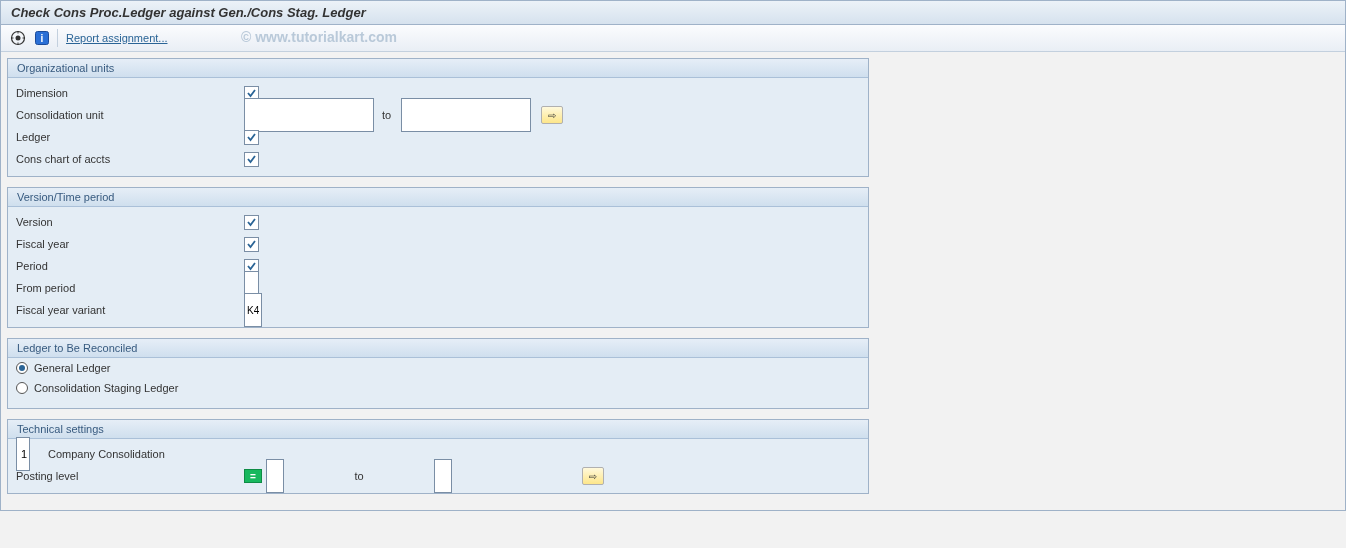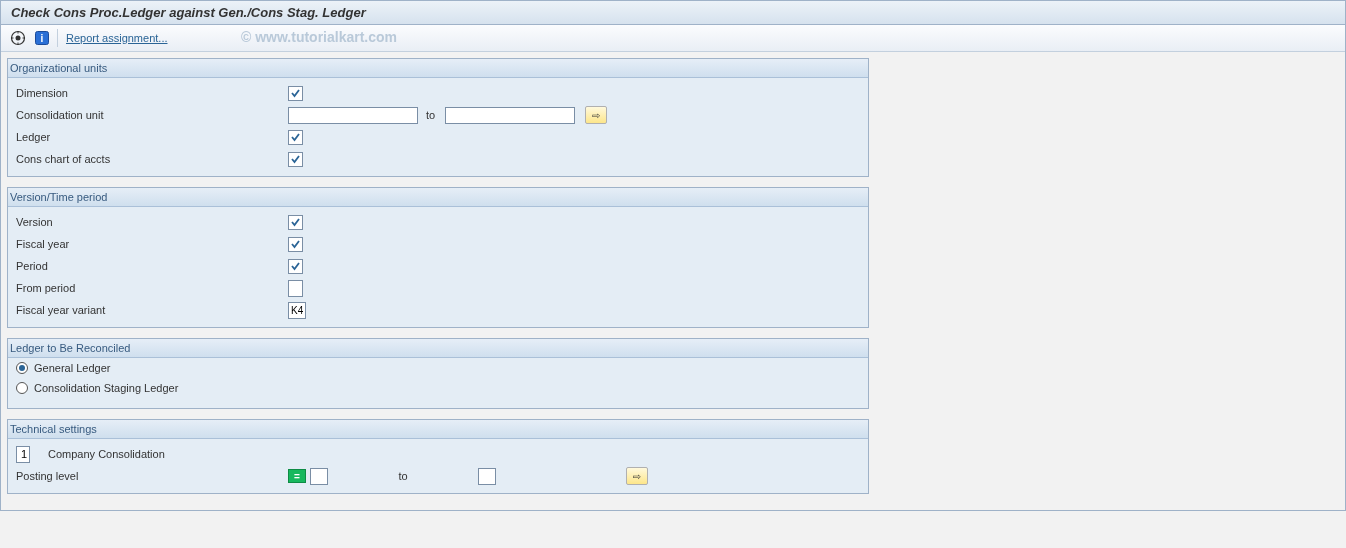--- a/index.html
+++ b/index.html
@@ -40,45 +40,45 @@
   .body-area { padding: 6px; }
   .group {
     border: 1px solid #9fb2c8;
     background: #e4edf5;
     margin-bottom: 10px;
     width: 862px;
   }
   .group-header {
     background: linear-gradient(#e6eef7, #cfdfee);
     border-bottom: 1px solid #aac0d8;
-    padding: 3px 2px;
+    padding: 3px 9px;
     color: #375a7f;
   }
   .group-body { padding: 4px 8px 6px 8px; }
   .field-row {
     display: flex;
     align-items: center;
     height: 22px;
   }
   .field-label {
-    width: 272px;
+    width: 228px;
     color: #333;
   }
   .checkbox-marker {
     width: 15px; height: 15px;
     border: 1px solid #7a8ea5;
     background: #fff;
     display: inline-flex;
     align-items: center; justify-content: center;
     font-size: 11px;
   }
   .txt-input {
     border: 1px solid #7a8ea5;
     background: #fff;
-    height: 17px;
+    height: 34px;
     padding: 0 2px;
     font-size: 11px;
   }
   .w-130 { width: 130px; }
   .w-22 { width: 22px; }
   .to-label { margin: 0 10px 0 8px; color: #333; }
   .arrow-btn {
     width: 22px; height: 18px;
     border: 1px solid #b0b0b0;
     background: linear-gradient(#fff9dc, #fde68a);

